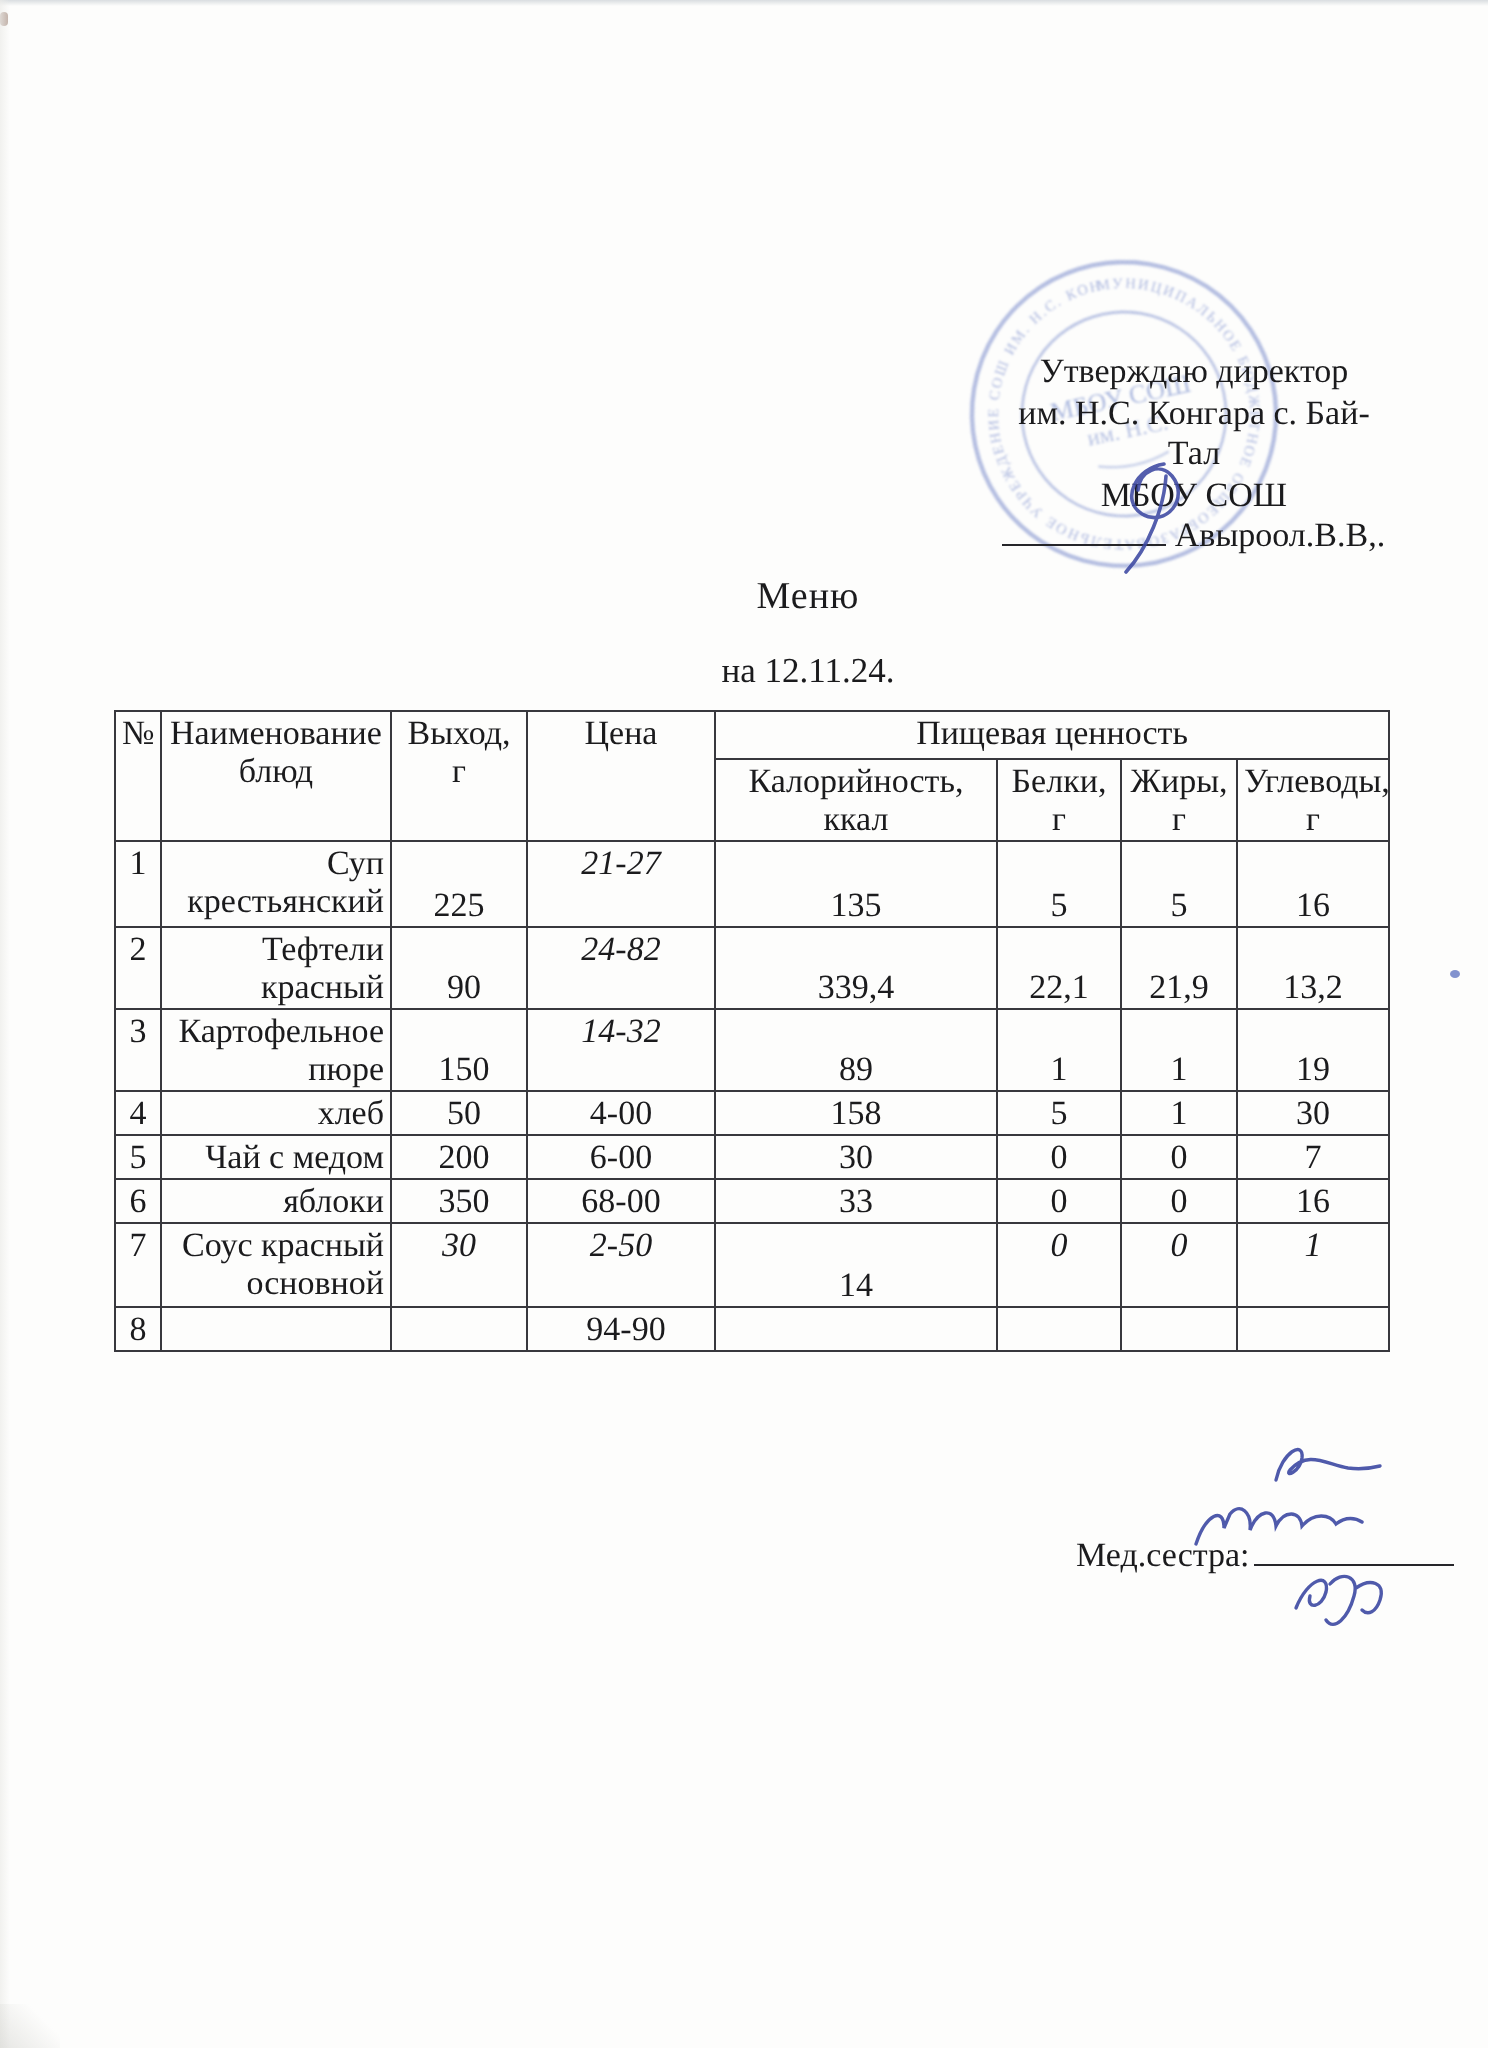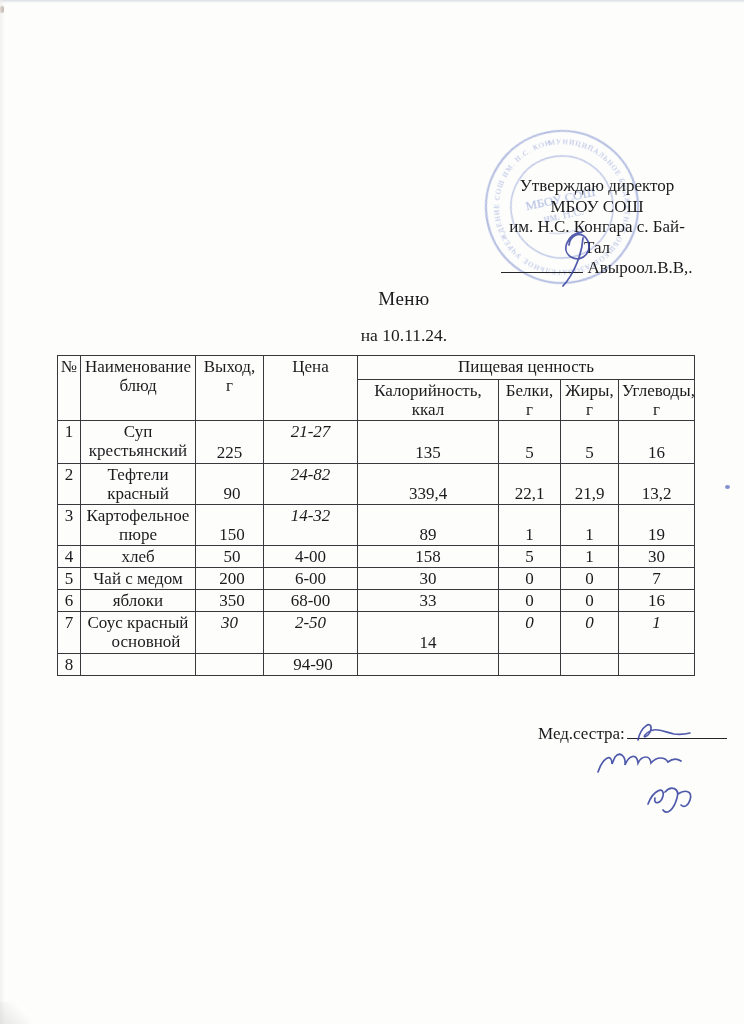--- a/index.html
+++ b/index.html
@@ -38,28 +38,28 @@
   .date-line{position:absolute;left:404px;top:325px;transform:translateX(-50%);font-size:17.5px;}
 
   
   table.menu{position:absolute;left:57px;top:355px;width:637px;
     border-collapse:collapse;table-layout:fixed;font-size:17px;line-height:19px;}
   table.menu td,table.menu th{border:1.5px solid #38383d;padding:1px 3px;
     font-weight:normal;overflow:hidden;}
   th{vertical-align:top;text-align:center;}
   td{text-align:center;}
   td.num{vertical-align:top;}
-  td.name{text-align:center;padding-left:6px;vertical-align:top;}
+  td.name{text-align:right;padding-left:6px;vertical-align:top;}
   .vt{vertical-align:top;font-style:italic;} .vb{vertical-align:bottom;} .vm{vertical-align:middle;}
   .al{text-align:center;padding-left:8px !important;}
   .ind{padding-left:16px;}
   td.kcal-r7{padding-right:30px;}
 
   
-  .sig-block{position:absolute;left:538px;top:724px;font-size:17px;}
+  .sig-block{position:absolute;left:538px;top:768px;font-size:17px;}
   .sig-row{margin-bottom:11px;white-space:nowrap;}
   .sig-row .uline{margin-left:2px;}
   .u-med{width:100px;} .u-povar{width:118px;} .u-klad{width:104px;}
   .sig-overlay{position:absolute;left:528px;top:708px;width:196px;height:112px;pointer-events:none;}
 </style>
 </head>
 <body>
 
 <div class="page">
 
@@ -83,36 +83,36 @@
         <textPath href="#ringPath">МУНИЦИПАЛЬНОЕ БЮДЖЕТНОЕ ОБЩЕОБРАЗОВАТЕЛЬНОЕ УЧРЕЖДЕНИЕ СОШ ИМ. Н.С. КОНГАРА С. БАЙ-ТАЛ •</textPath>
       </text>
       <text x="80" y="76" text-anchor="middle" font-size="13" fill="#93a4d6" opacity="0.75" font-family="Liberation Serif, serif">МБОУ СОШ</text>
       <text x="80" y="92" text-anchor="middle" font-size="11.5" fill="#9cabd9" opacity="0.7" font-family="Liberation Serif, serif">им. Н.С.</text>
       <path d="M62 103 q18 6 36 0" fill="none" stroke="#9cabd9" stroke-width="1.2" opacity="0.5"></path>
     </g>
   </svg>
 
   <div class="approval">
     <div>Утверждаю директор</div>
+    <div>им. Н.С. Конгара с. Бай-Тал</div>
     <div>МБОУ СОШ</div>
-    <div>им. Н.С. Конгара с. Бай-Тал</div>
     <div class="l4">
       <span class="uline approval-uline"></span><span>Авыроол.В.В,.</span>
     </div>
   </div>
 
   <svg class="director-sig" viewBox="0 0 110 78">
     <g fill="none" stroke="#3d49a3" stroke-width="1.8" stroke-linecap="round" opacity="0.88">
       <path d="M46 14 C32 16 24 32 35 39 C47 46 59 31 50 20 C44 13 34 17 33 27"></path>
       <path d="M47 20 C46 36 38 56 27 68"></path>
     </g>
   </svg>
 
   <div class="title">Меню</div>
-  <div class="date-line">на 10.11.24.</div>
+  <div class="date-line">на 12.11.24.</div>
 
   <table class="menu">
     <colgroup>
       <col style="width:23px">
         <col style="width:115px">
         <col style="width:68px">
         <col style="width:94px">
       <col style="width:141px">
         <col style="width:62px">
         <col style="width:58px">

